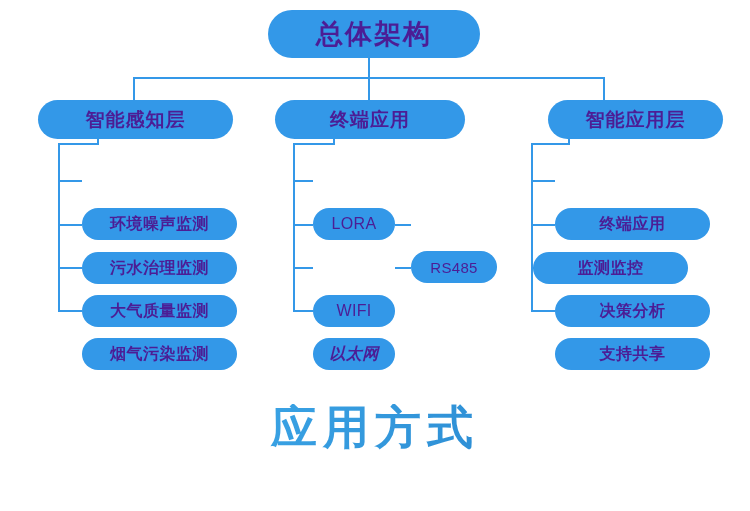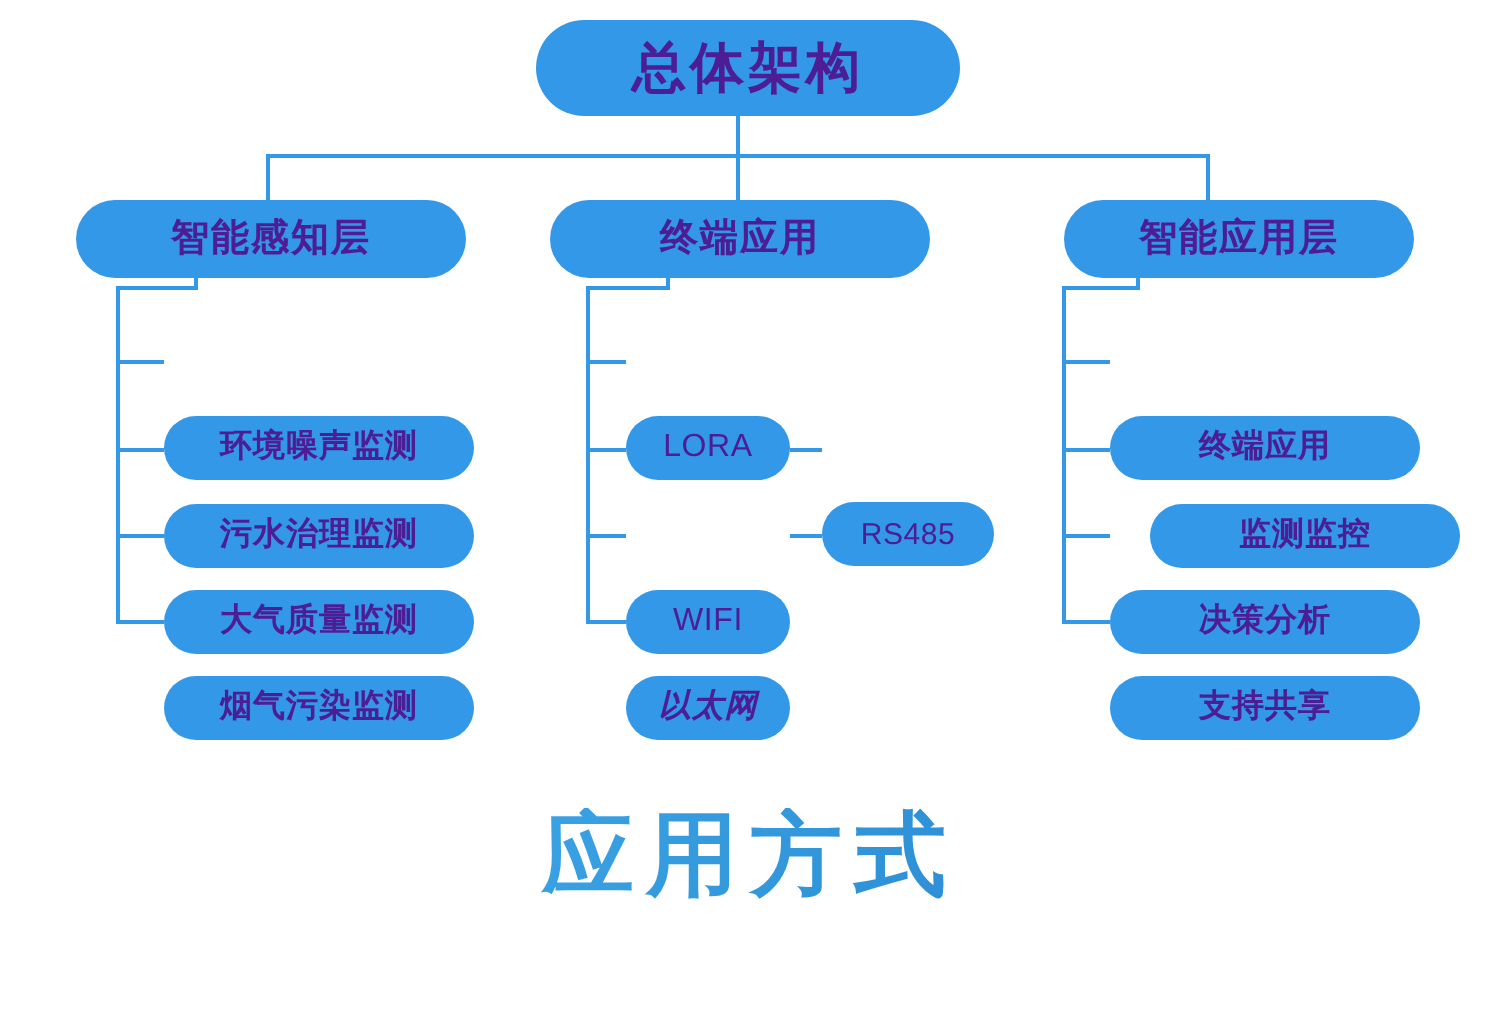--- a/index.html
+++ b/index.html
@@ -134,33 +134,33 @@
   <div class="line h" style="left:531px; top:224px; width:24px;"></div>
   <div class="line h" style="left:531px; top:267px; width:24px;"></div>
   <div class="line h" style="left:531px; top:310px; width:24px;"></div>
 
   <div class="pill root" style="left:268px; top:10px; width:212px; height:48px;">总体架构</div>
 
   <div class="pill layer" style="left:38px; top:100px; width:195px; height:39px;">智能感知层</div>
 
   <div class="pill layer" style="left:275px; top:100px; width:190px; height:39px;">终端应用</div>
 
-  <div class="pill layer" style="left:532px; top:100px; width:175px; height:39px;">智能应用层</div>
+  <div class="pill layer" style="left:548px; top:100px; width:175px; height:39px;">智能应用层</div>
 
   <div class="pill leaf" style="left:82px; top:164px; width:155px; height:32px;">环境噪声监测</div>
   <div class="pill leaf" style="left:82px; top:208px; width:155px; height:32px;">污水治理监测</div>
   <div class="pill leaf" style="left:82px; top:251px; width:155px; height:32px;">大气质量监测</div>
   <div class="pill leaf" style="left:82px; top:294px; width:155px; height:32px;">烟气污染监测</div>
 
   <div class="pill leaf latin" style="left:313px; top:164px; width:82px; height:32px;">LORA</div>
   <div class="pill leaf latin" style="left:313px; top:251px; width:82px; height:32px;">WIFI</div>
   <div class="pill leaf" style="left:313px; top:294px; width:82px; height:32px;font-style:italic;">以太网</div>
 
   <div class="pill sub" style="left:411px; top:251px; width:86px; height:32px;">RS485</div>
 
   <div class="pill leaf" style="left:555px; top:164px; width:155px; height:32px;">终端应用</div>
-  <div class="pill leaf" style="left:575px; top:208px; width:155px; height:32px;">监测监控</div>
+  <div class="pill leaf" style="left:533px; top:208px; width:155px; height:32px;">监测监控</div>
   <div class="pill leaf" style="left:555px; top:251px; width:155px; height:32px;">决策分析</div>
   <div class="pill leaf" style="left:555px; top:294px; width:155px; height:32px;">支持共享</div>
 
 </div>
 
 <div id="bottom-title">应用方式</div>
 
 </body></html>

